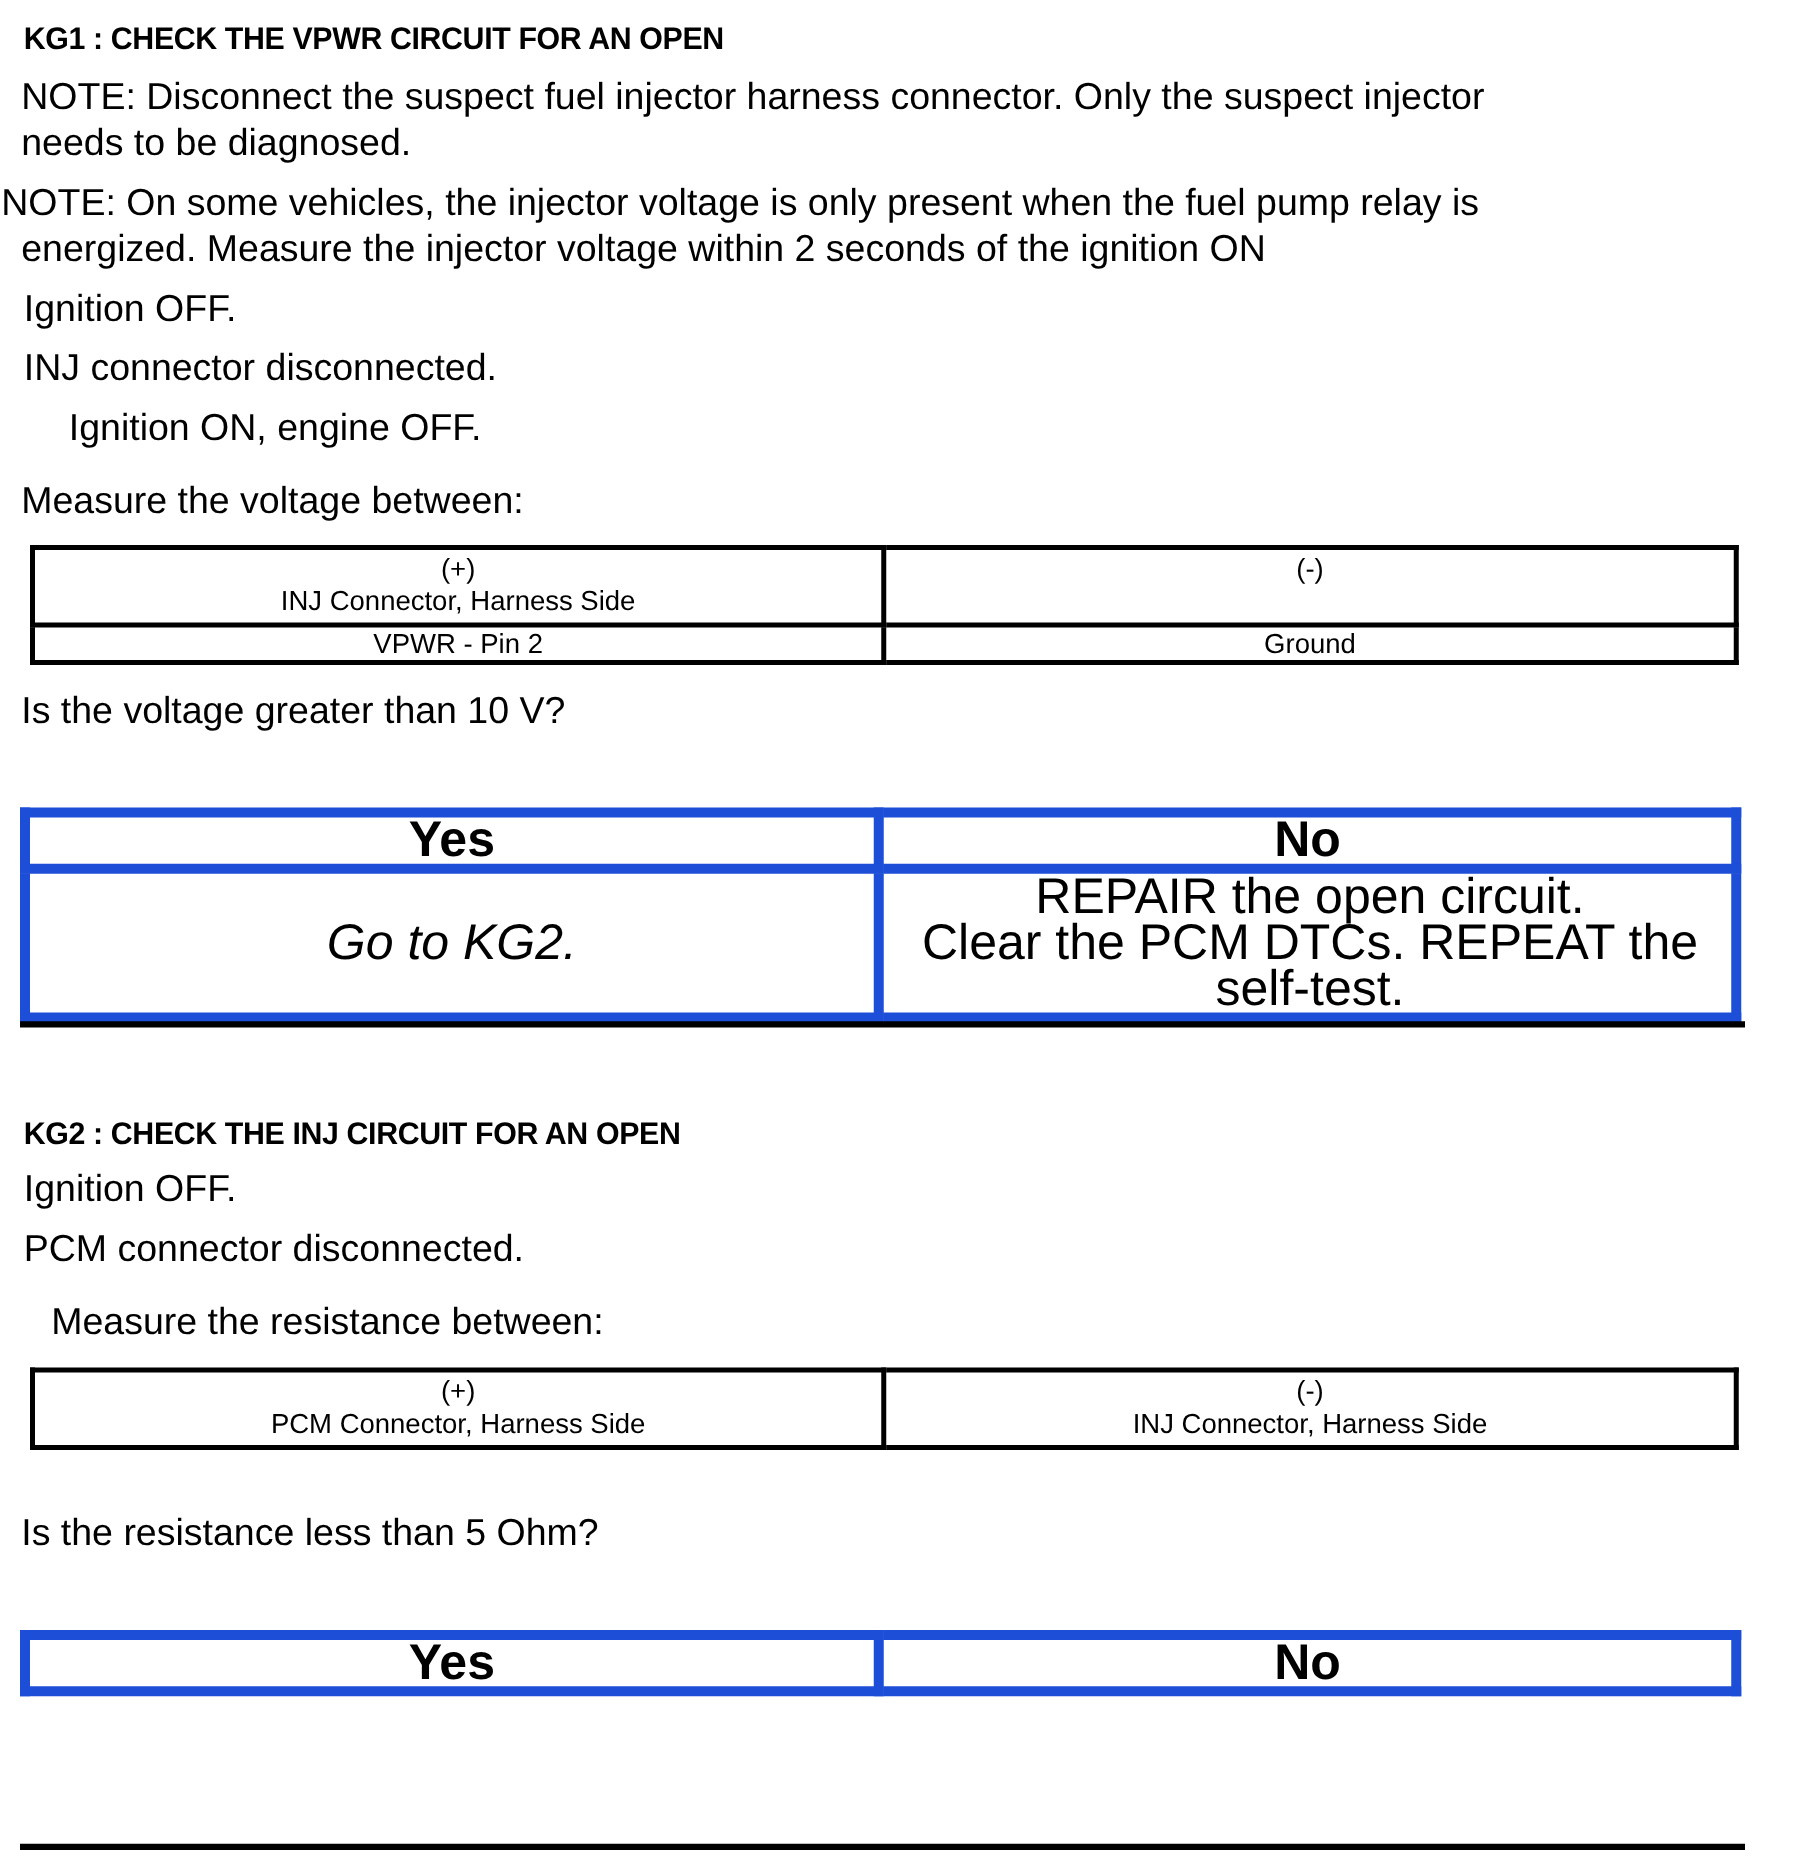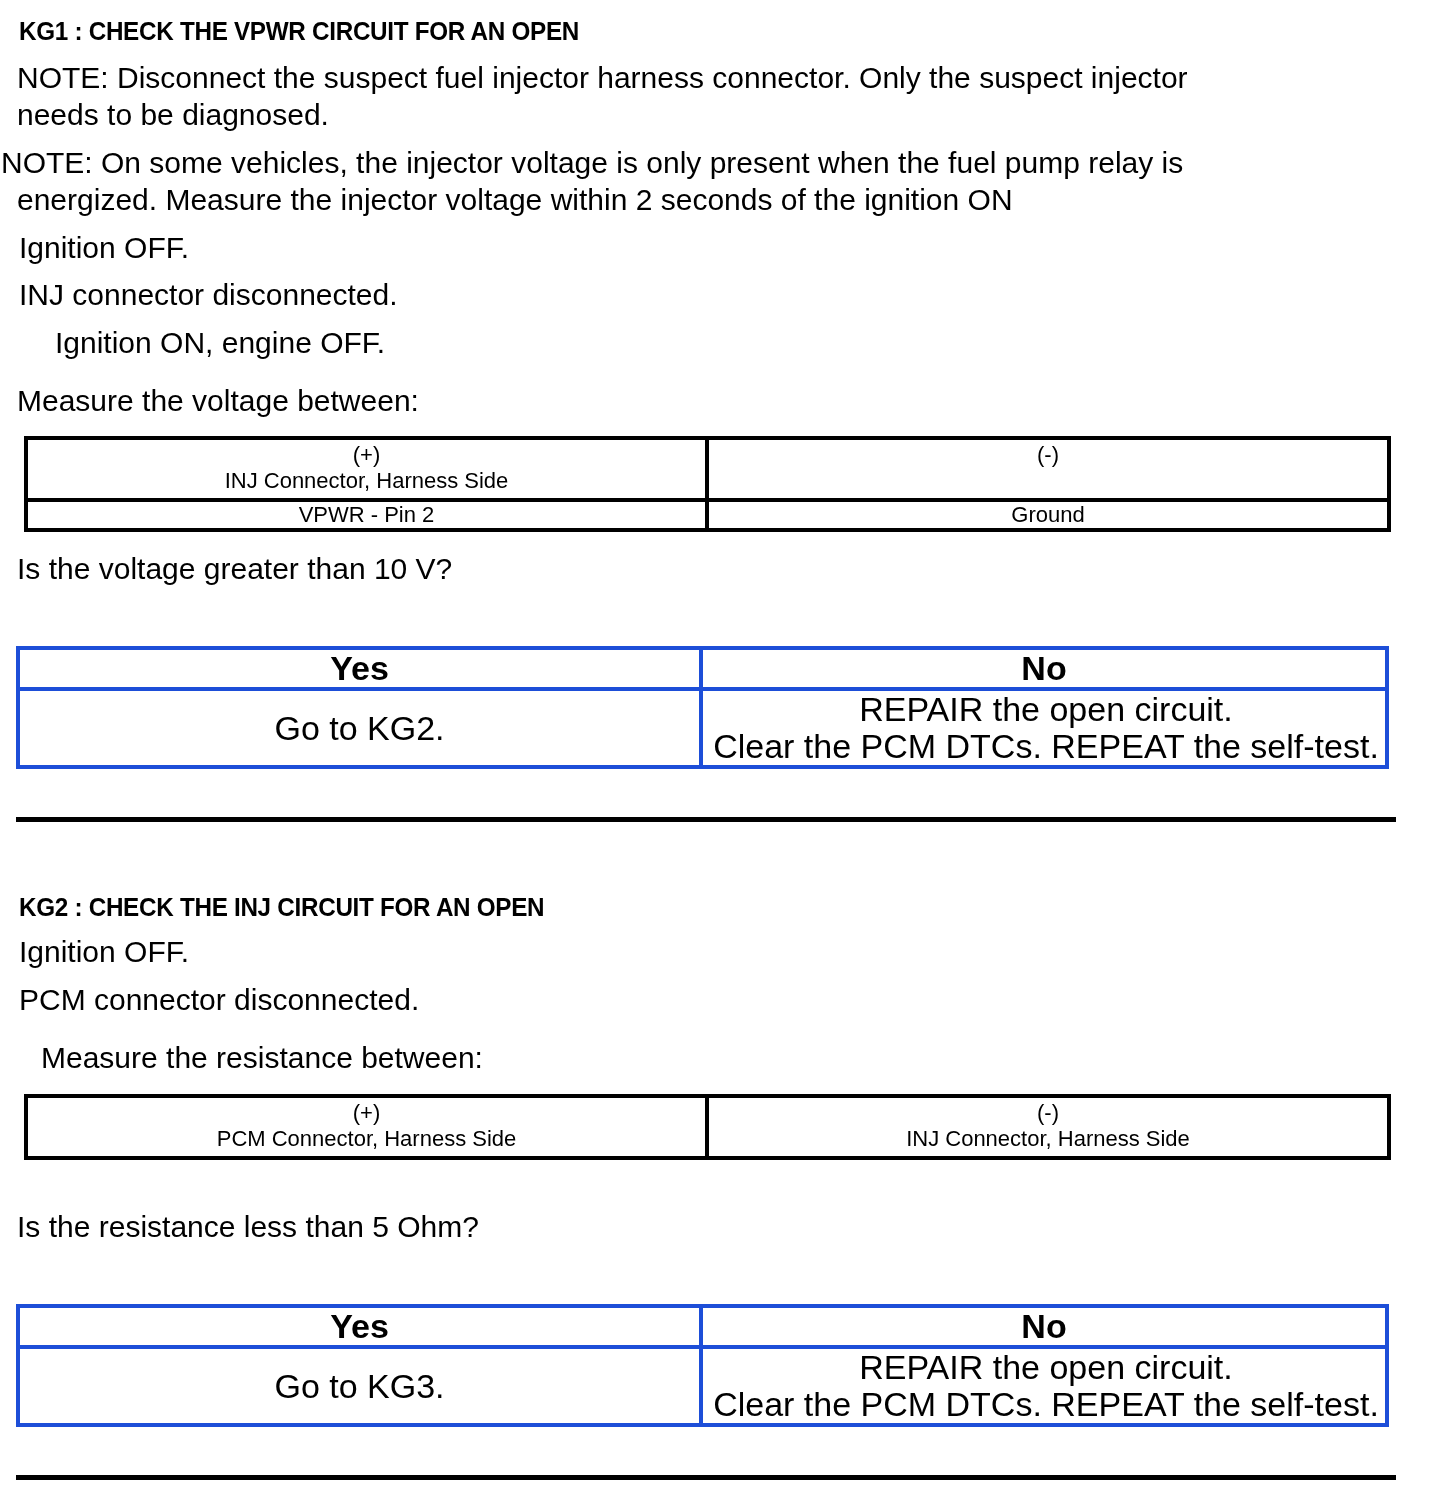--- a/index.html
+++ b/index.html
@@ -8,23 +8,23 @@
     font-family: "Liberation Sans", "DejaVu Sans", sans-serif; color: #000;
   }
   .abs { position: absolute; }
   .step-title { font-weight: bold; font-size: 25px; letter-spacing: -0.3px; white-space: nowrap; transform: scaleX(0.97); transform-origin: left; }
   .body-text { font-size: 30px; line-height: 37px; white-space: nowrap; }
   .question { font-weight: normal; font-size: 30px; white-space: nowrap; }
   table { border-collapse: collapse; position: absolute; table-layout: fixed; }
   .meas td { border: 4px solid #000; text-align: center; font-size: 22px; line-height: 26px; padding: 0; vertical-align: top; }
   .meas .hdr td { height: 56px; padding-top: 2px; }
   .meas .val td { height: 26px; }
-  .res td { border: 4px solid #1d4ed8; font-size: 34px; line-height: 37px; padding: 0; }
+  .res td { border: 8px solid #1d4ed8; font-size: 40px; line-height: 37px; padding: 0; }
   .res .hdr td { font-weight: bold; text-align: center; height: 37px; }
-  .res .yes { text-align: center; vertical-align: middle; }
+  .res .yes { text-align: center; vertical-align: middle; font-style: italic; }
   .res .no { text-align: center; padding-left: 4px; vertical-align: middle; }
   .rule { position: absolute; left: 16px; width: 1380px; height: 5px; background: #000; }
 </style>
 </head>
 <body>
 
 <div class="abs step-title" style="left:19px; top:17px;">KG1 : CHECK THE VPWR CIRCUIT FOR AN OPEN</div>
 
 <div class="abs body-text" style="left:17px; top:59px;">NOTE: Disconnect the suspect fuel injector harness connector. Only the suspect injector</div>
 <div class="abs body-text" style="left:17px; top:96px;">needs to be diagnosed.</div>
@@ -115,23 +115,16 @@
 <table class="res" style="left:16px; top:1304px; width:1369px;">
   <colgroup>
       <col style="width:683px">
       <col style="width:686px">
     </colgroup>
   <tbody>
       <tr class="hdr">
     <td>Yes</td>
     <td>No</td>
   </tr>
-  <tr>
-    <td class="yes">Go to KG3.</td>
-    <td class="no">
-      <div>REPAIR the open circuit.</div>
-      <div>Clear the PCM DTCs. REPEAT the self-test.</div>
-    </td>
-  </tr>
 </tbody>
   </table>
 
 <div class="rule" style="top:1475px;"></div>
 
 </body></html>

